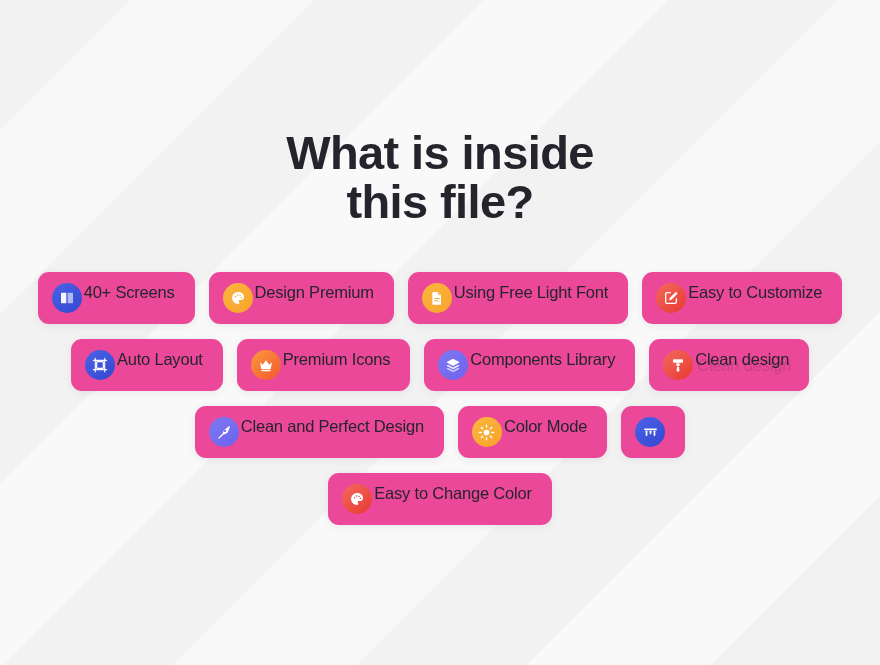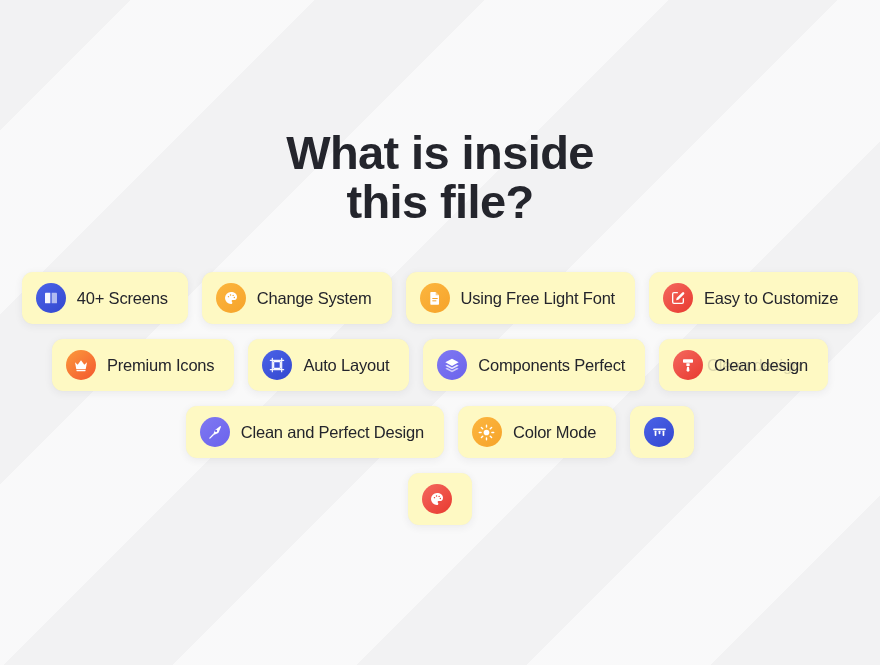--- a/index.html
+++ b/index.html
@@ -63,23 +63,22 @@
     justify-content: center;
     align-items: center;
     gap: 14px;
     margin-bottom: 15px;
     width: 100%;
   }
 
   .card {
     position: relative;
     display: flex;
-    align-items: center;
-    gap: 11px;
-    background: #fef9c3;
+    gap: 2px;
+    background: #ec4899;
     border-radius: 11px;
     padding: 11px 20px 11px 14px;
     box-shadow: 0 2px 9px rgba(40, 42, 60, 0.07),
                 0 0px 1px rgba(40, 42, 60, 0.05);
     white-space: nowrap;
   }
 
   .icon-circle {
     width: 30px;
     height: 30px;
@@ -145,21 +144,21 @@
       <div class="card">
         <span class="icon-circle g-orange">
           <svg width="16" height="16" viewBox="0 0 24 24" fill="none">
             <path d="M12 3a9 9 0 0 0 0 18c1.1 0 2-.9 2-2 0-.5-.2-1-.5-1.3-.3-.4-.5-.8-.5-1.2 0-1 .8-1.5 1.8-1.5H16a5 5 0 0 0 5-5c0-3.9-4-7-9-7z" fill="#ffffff"></path>
             <circle cx="8.2" cy="10" r="1.05" fill="#f6a32a"></circle>
             <circle cx="11.3" cy="7.4" r="1.05" fill="#f6a32a"></circle>
             <circle cx="15.2" cy="8.1" r="1.05" fill="#f6a32a"></circle>
             <circle cx="17" cy="11.3" r="1.05" fill="#f6a32a"></circle>
           </svg>
         </span>
-        <span class="card-label">Change System</span>
+        <span class="card-label">Design Premium</span>
       </div>
 
       <div class="card">
         <span class="icon-circle g-orange">
           <svg width="16" height="16" viewBox="0 0 24 24" fill="#ffffff">
             <path d="M6 3h7l5 5v13a1 1 0 0 1-1 1H6a1 1 0 0 1-1-1V4a1 1 0 0 1 1-1z"></path>
             <path d="M13 3v5h5z" fill="#f6a32a" opacity="0.55"></path>
             <rect x="8" y="12" width="8" height="1.5" fill="#f6a32a"></rect>
             <rect x="8" y="15.5" width="6" height="1.5" fill="#f6a32a"></rect>
           </svg>
@@ -173,48 +172,48 @@
             <path d="M11 4H6a2 2 0 0 0-2 2v12a2 2 0 0 0 2 2h12a2 2 0 0 0 2-2v-5"></path>
             <path d="M18.4 3.6a1.8 1.8 0 0 1 2.6 2.6L12.6 14.6l-3.4.8.8-3.4z" fill="#ffffff" stroke="none"></path>
           </svg>
         </span>
         <span class="card-label">Easy to Customize</span>
       </div>
     </div>
 
     <div class="row">
       <div class="card">
-        <span class="icon-circle g-crown">
-          <svg width="16" height="16" viewBox="0 0 24 24" fill="#ffffff">
-            <path d="M3 8l4 3.5L12 5l5 6.5L21 8l-1.8 9.5a1 1 0 0 1-1 .8H5.8a1 1 0 0 1-1-.8z"></path>
-            <rect x="5" y="19.4" width="14" height="1.8" rx="0.9"></rect>
-          </svg>
-        </span>
-        <span class="card-label">Premium Icons</span>
-      </div>
-
-      <div class="card">
         <span class="icon-circle g-blue">
           <svg width="16" height="16" viewBox="0 0 24 24" fill="none" stroke="#ffffff" stroke-width="1.8" stroke-linecap="round">
             <rect x="7" y="7" width="10" height="10" rx="1"></rect>
             <path d="M5 2v20M19 2v20M2 5h20M2 19h20" opacity="0.95"></path>
           </svg>
         </span>
         <span class="card-label">Auto Layout</span>
       </div>
 
       <div class="card">
+        <span class="icon-circle g-crown">
+          <svg width="16" height="16" viewBox="0 0 24 24" fill="#ffffff">
+            <path d="M3 8l4 3.5L12 5l5 6.5L21 8l-1.8 9.5a1 1 0 0 1-1 .8H5.8a1 1 0 0 1-1-.8z"></path>
+            <rect x="5" y="19.4" width="14" height="1.8" rx="0.9"></rect>
+          </svg>
+        </span>
+        <span class="card-label">Premium Icons</span>
+      </div>
+
+      <div class="card">
         <span class="icon-circle g-purple">
           <svg width="16" height="16" viewBox="0 0 24 24" fill="#ffffff">
             <path d="M12 2.5 22 8l-10 5.5L2 8z"></path>
             <path d="M4.6 11.6 2 13l10 5.5L22 13l-2.6-1.4L12 15.7z" opacity="0.85"></path>
             <path d="M4.6 16.1 2 17.5 12 23l10-5.5-2.6-1.4L12 20.2z" opacity="0.65"></path>
           </svg>
         </span>
-        <span class="card-label">Components Perfect</span>
+        <span class="card-label">Components Library</span>
       </div>
 
       <div class="card">
         <span class="icon-circle g-red">
           <svg width="16" height="16" viewBox="0 0 24 24" fill="#ffffff">
             <rect x="4.5" y="3.5" width="15" height="5" rx="1"></rect>
             <rect x="9.5" y="9.5" width="5" height="4" rx="0.8"></rect>
             <path d="M10.6 14.8h2.8l.7 5.2a2.1 2.1 0 0 1-4.2 0z"></path>
           </svg>
         </span>
@@ -261,18 +260,19 @@
       <div class="card">
         <span class="icon-circle g-red">
           <svg width="16" height="16" viewBox="0 0 24 24" fill="none">
             <path d="M12 3a9 9 0 0 0 0 18c1.1 0 2-.9 2-2 0-.5-.2-1-.5-1.3-.3-.4-.5-.8-.5-1.2 0-1 .8-1.5 1.8-1.5H16a5 5 0 0 0 5-5c0-3.9-4-7-9-7z" fill="#ffffff"></path>
             <circle cx="8.2" cy="10" r="1.05" fill="#e8392f"></circle>
             <circle cx="11.3" cy="7.4" r="1.05" fill="#e8392f"></circle>
             <circle cx="15.2" cy="8.1" r="1.05" fill="#e8392f"></circle>
             <circle cx="17" cy="11.3" r="1.05" fill="#e8392f"></circle>
           </svg>
         </span>
+        <span class="card-label">Easy to Change Color</span>
       </div>
 
     </div>
 
   </div>
 </div>
 
 </body></html>

